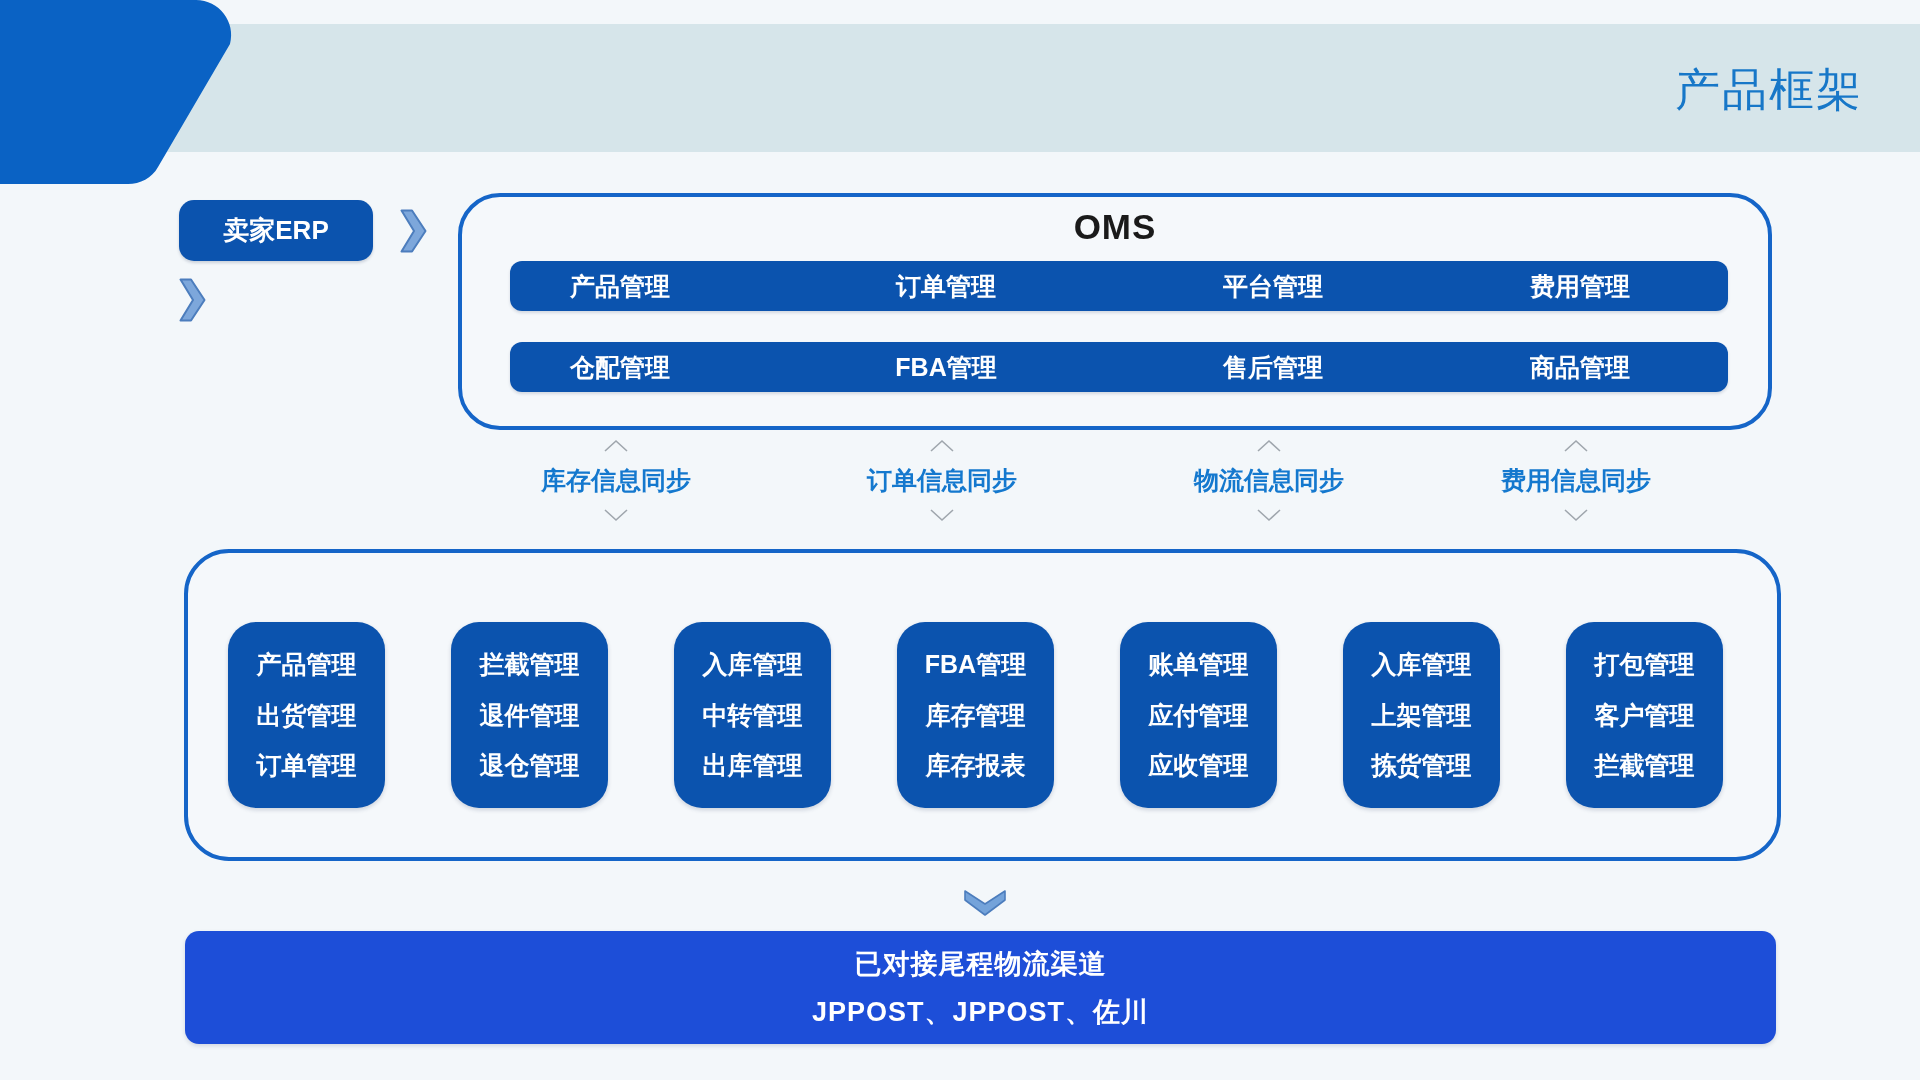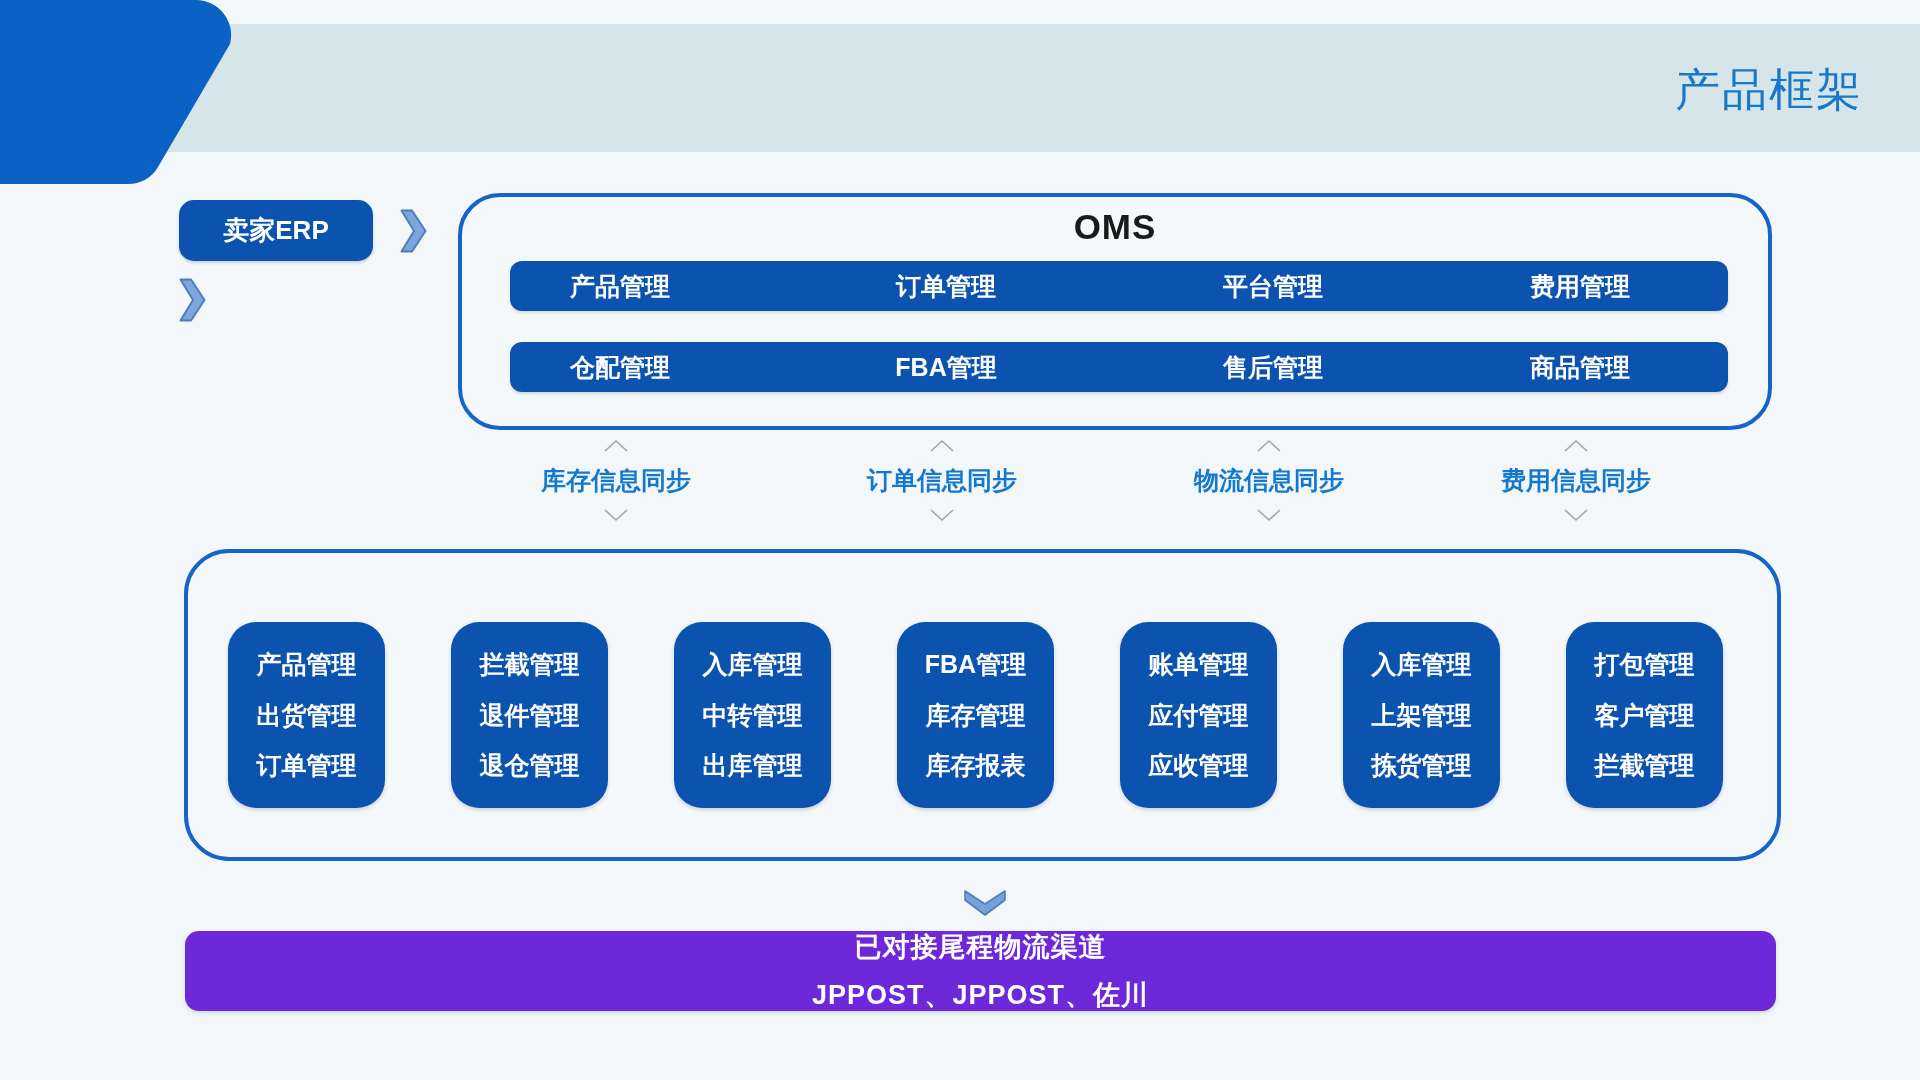--- a/index.html
+++ b/index.html
@@ -69,22 +69,22 @@
     width:157px; height:186px; background:#0B53AE; border-radius:28px;
     display:flex; flex-direction:column; justify-content:space-evenly; align-items:center;
     padding:8px 4px; color:#fff; font-size:25px; font-weight:bold;
     box-shadow:0 2px 4px rgba(20,40,80,.18); white-space:nowrap;
   }
   .card.dense { font-size:24px; }
 
   
   .flow-chevron { position:absolute; left:963px; top:889px; }
   .footer-bar {
-    position:absolute; left:185px; top:931px; width:1591px; height:80px;
-    background:#6d28d9; border-radius:14px;
+    position:absolute; left:185px; top:931px; width:1591px; height:113px;
+    background:#1d4ed8; border-radius:14px;
     display:flex; flex-direction:column; align-items:center; justify-content:center; gap:12px;
     color:#fff; font-weight:bold; box-shadow:0 2px 4px rgba(20,40,80,.15);
   }
   .footer-line { font-size:27px; letter-spacing:1px; }
 </style>
 </head>
 <body>
 
 <div class="header-band"></div>
 <svg class="corner-shape" width="240" height="186" viewBox="0 0 240 186">

